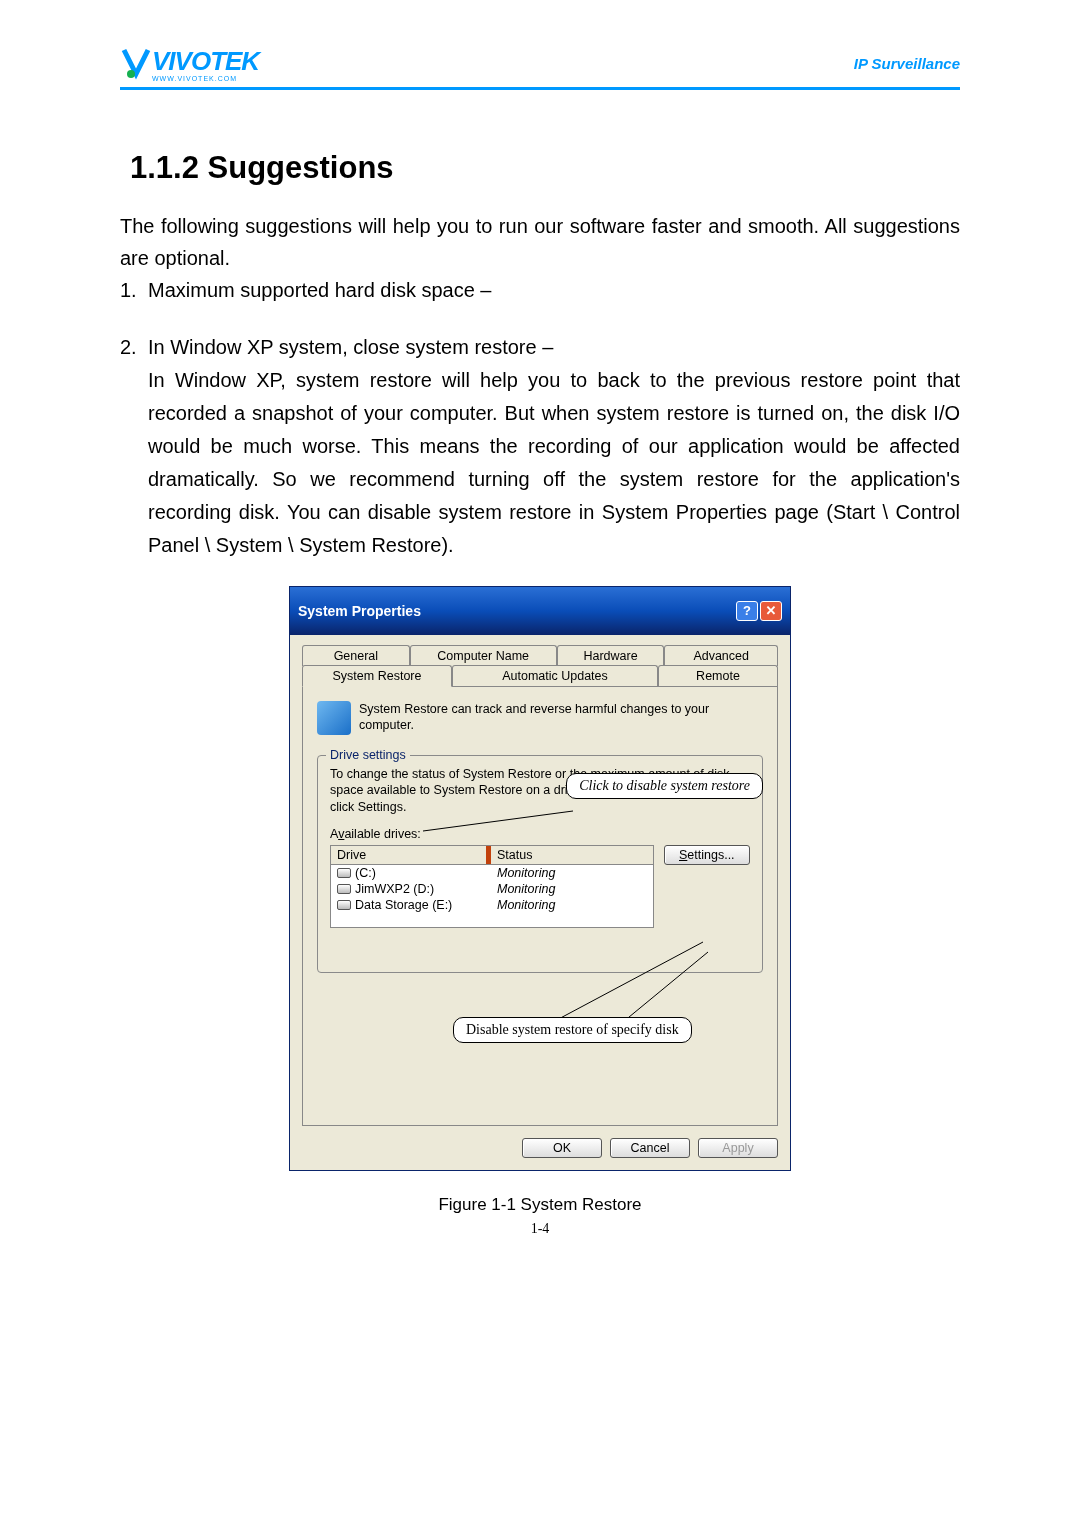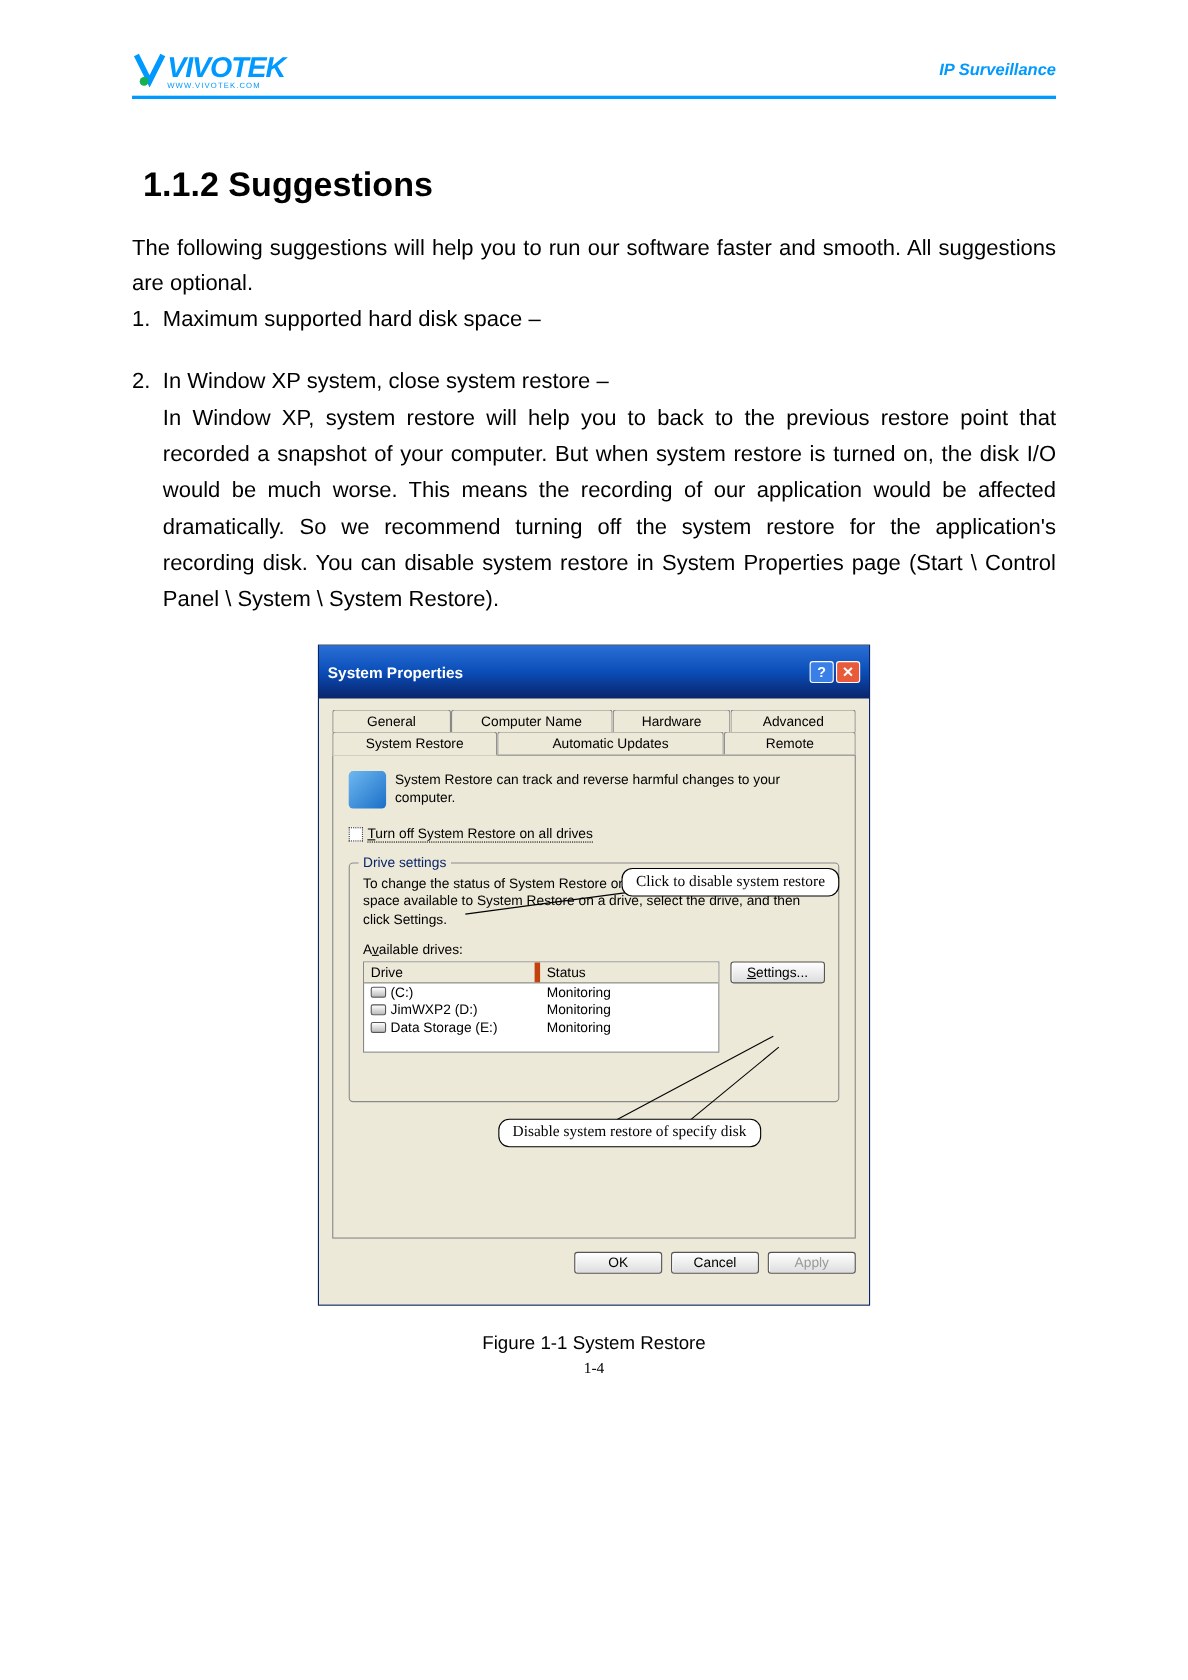--- a/index.html
+++ b/index.html
@@ -95,21 +95,21 @@
       border: 1px solid #fff;
       border-radius: 3px;
       color: #fff;
       font-weight: bold;
       text-align: center;
       font-size: 13px;
       line-height: 17px;
     }
     .title-btn.help { background: #3a7fe8; }
     .dialog-body {
-      padding: 10px 12px 28px 12px;
+      padding: 10px 12px 12px 12px;
     }
     .tab-row {
       display: flex;
       font-size: 12.5px;
     }
     .tab-row2 { margin-top: -1px; }
     .tab {
       border: 1px solid #888;
       border-bottom: none;
       background: #ece9d8;
@@ -201,21 +201,21 @@
       padding: 2px 6px;
       border-right: 5px solid #c2410c;
     }
     .dh-drive { width: 160px; }
     .dh-status { flex: 1; border-right: none !important; }
     .drive-body-row {
       display: flex;
       padding: 1px 6px;
     }
     .drive-body-row .dr-drive { width: 160px; display:flex; align-items:center; gap:4px;}
-    .drive-body-row .dr-status { flex: 1; }
+    .drive-body-row .dr-status { flex: 1; font-style: italic; }
     .disk-icon {
       width: 14px; height: 10px;
       border: 1px solid #555;
       border-radius: 2px;
       background: linear-gradient(to bottom,#fff,#bbb);
       display: inline-block;
     }
     .settings-btn-wrap {
       margin-left: 10px;
     }
@@ -238,21 +238,21 @@
     .callout {
       position: absolute;
       border: 1px solid #000;
       border-radius: 10px;
       background: #fff;
       font-size: 14px;
       font-family: "Times New Roman", serif;
       padding: 4px 12px;
       z-index: 5;
     }
-    .callout1 { top: 102px; right: 14px; }
+    .callout1 { top: 86px; right: 14px; font-style: italic; }
     .callout2 { top: 330px; left: 150px; }
     .fig-caption {
       text-align: center;
       font-size: 17px;
       margin-top: 24px;
     }
     .page-num {
       text-align: center;
       font-size: 14px;
       font-family: "Times New Roman", serif;
@@ -312,24 +312,20 @@
     </div>
     <div class="tab-content">
       <div class="sysrestore-desc">
         <span class="sysrestore-icon"></span>
         <span>System Restore can track and reverse harmful changes to your computer.</span>
       </div>
       <div class="callout callout1">Click to disable system restore</div>
       <svg style="position:absolute; left:10px; top:120px; z-index:4" width="300" height="30">
         <line x1="110" y1="24" x2="260" y2="4" stroke="#000" stroke-width="1"></line>
       </svg>
-      <div class="checkbox-row">
-        <span class="chk"></span>
-        <span class="underline-dotted"><span class="u">T</span><span>urn off System Restore on all drives</span></span>
-      </div>
 
       <div class="fieldset">
         <div class="legend">Drive settings</div>
         <div class="ds-desc">To change the status of System Restore or the maximum amount of disk space available to System Restore on a drive, select the drive, and then click Settings.</div>
         <div class="avail-label">A<span class="u">v</span>ailable drives:</div>
         <div class="drive-row">
           <div class="drive-table">
             <div class="drive-head">
               <div class="dh-drive">Drive</div>
               <div class="dh-status">Status</div>

